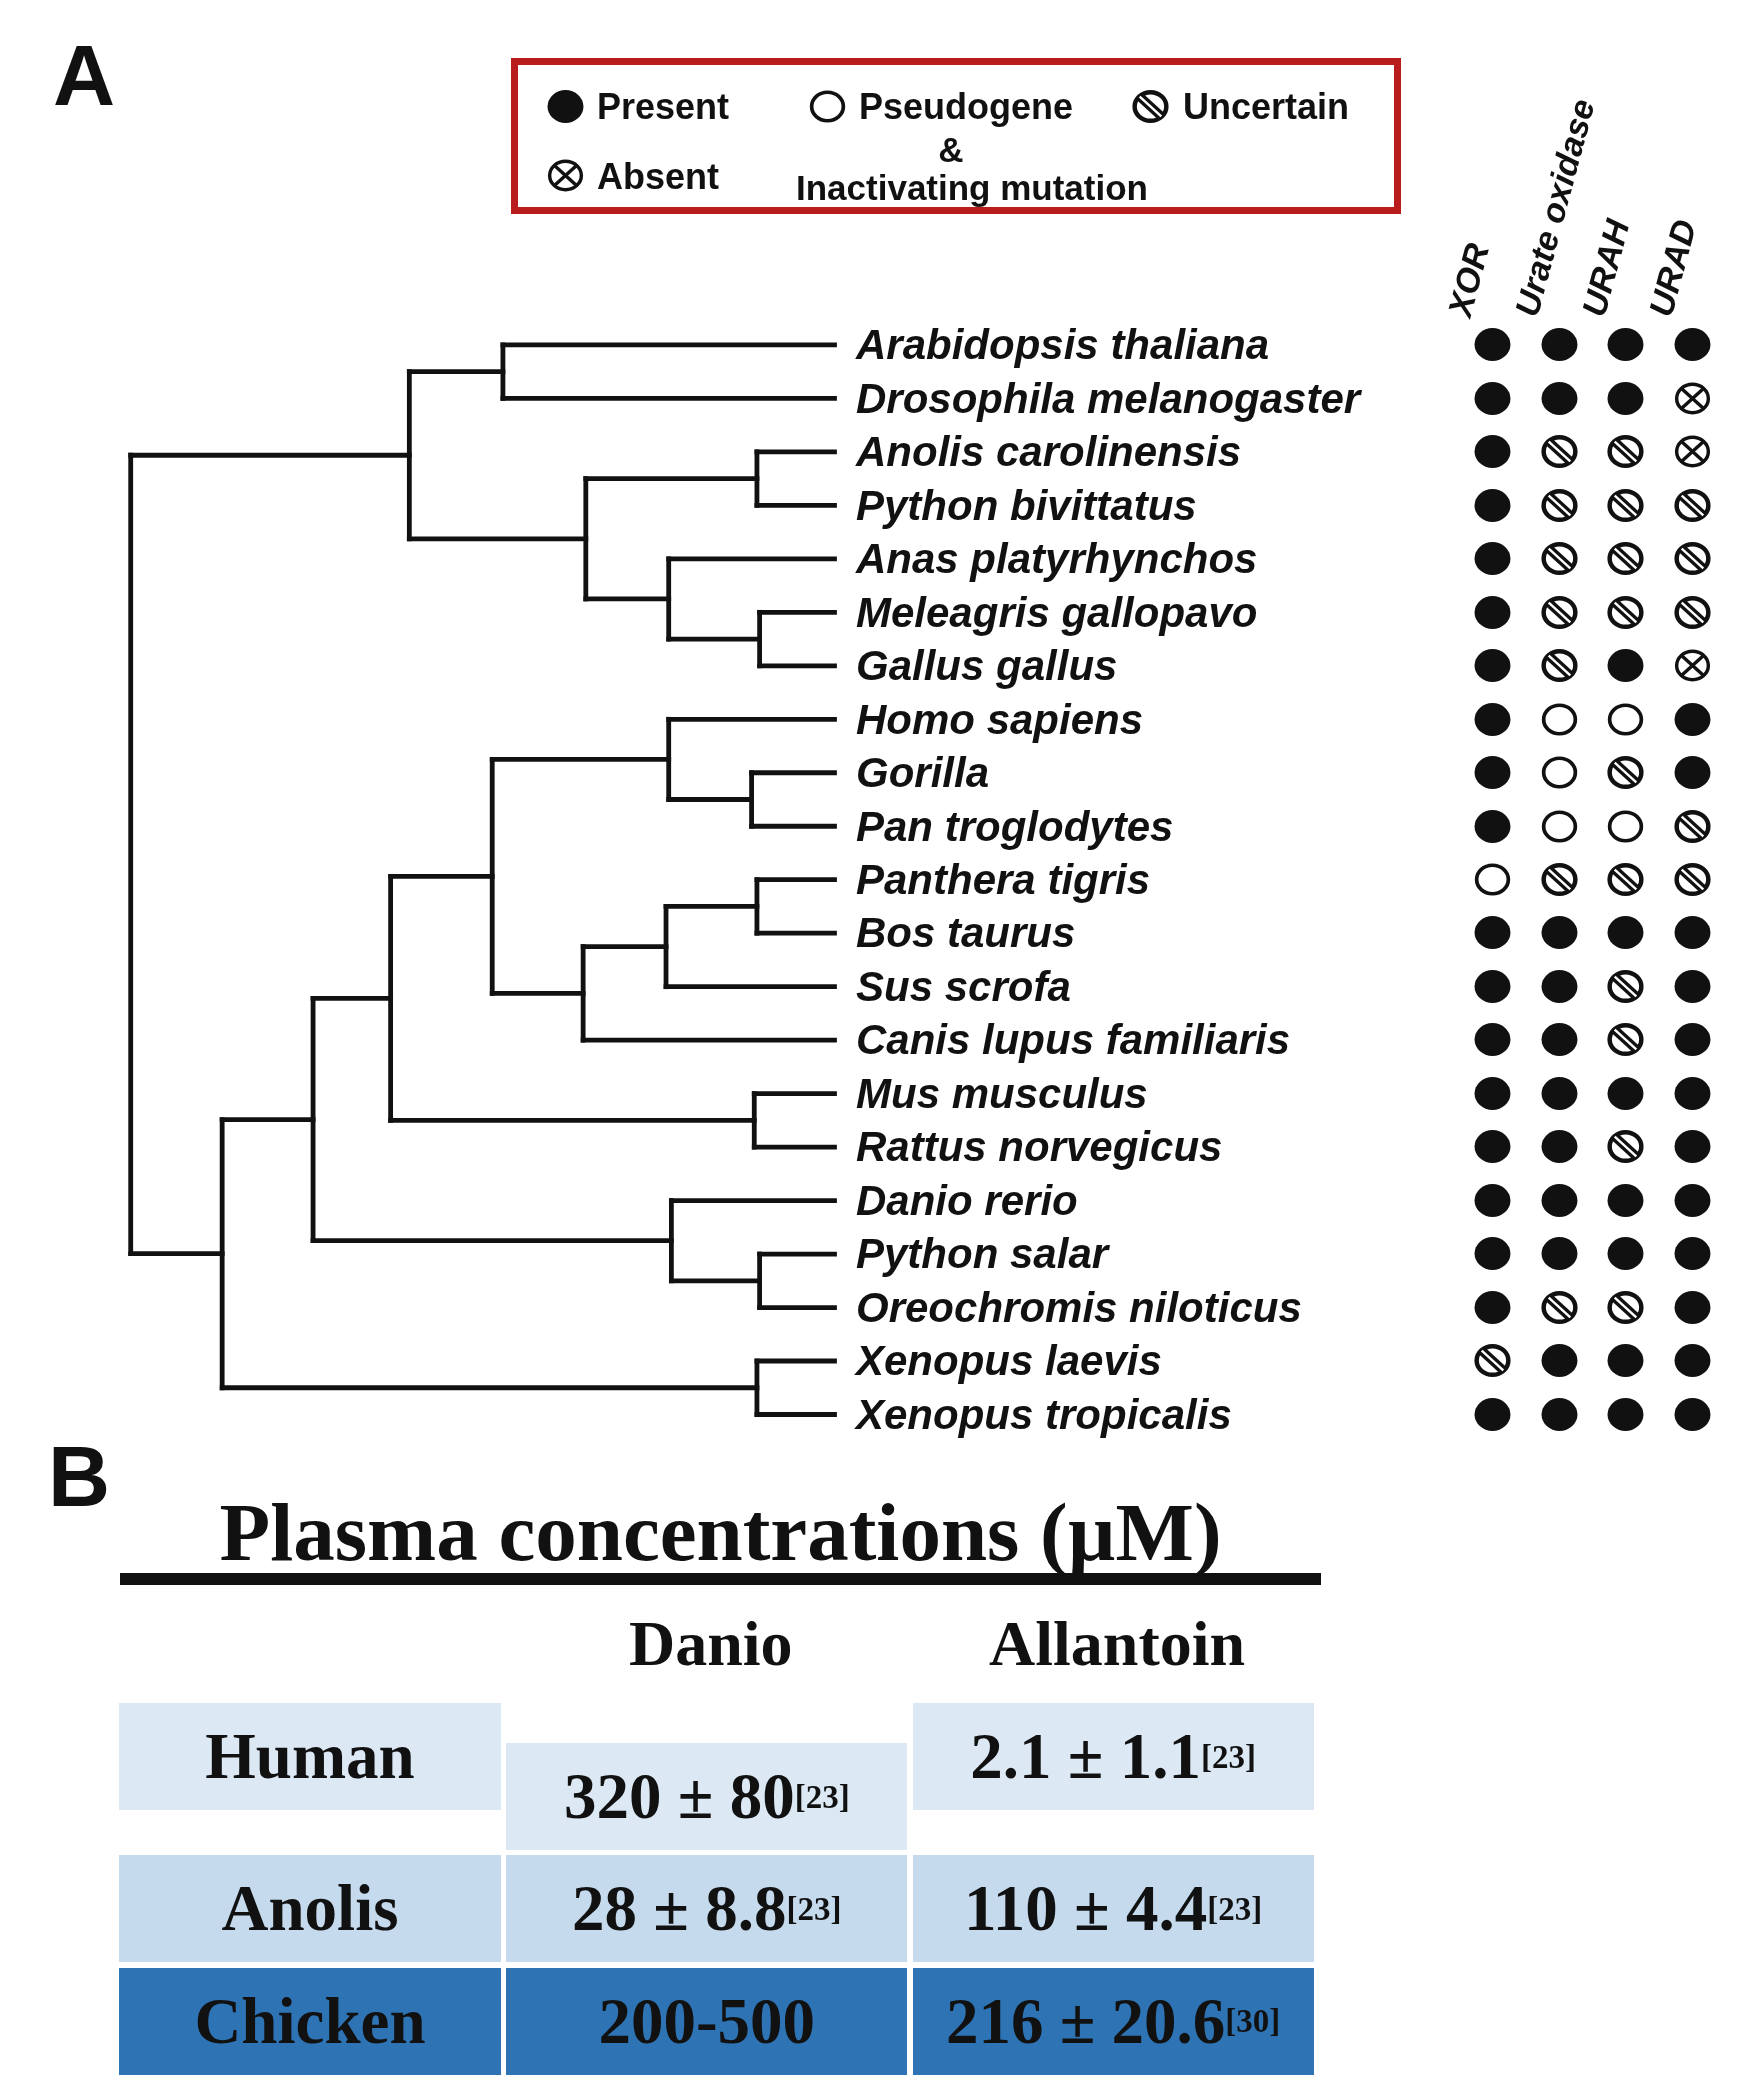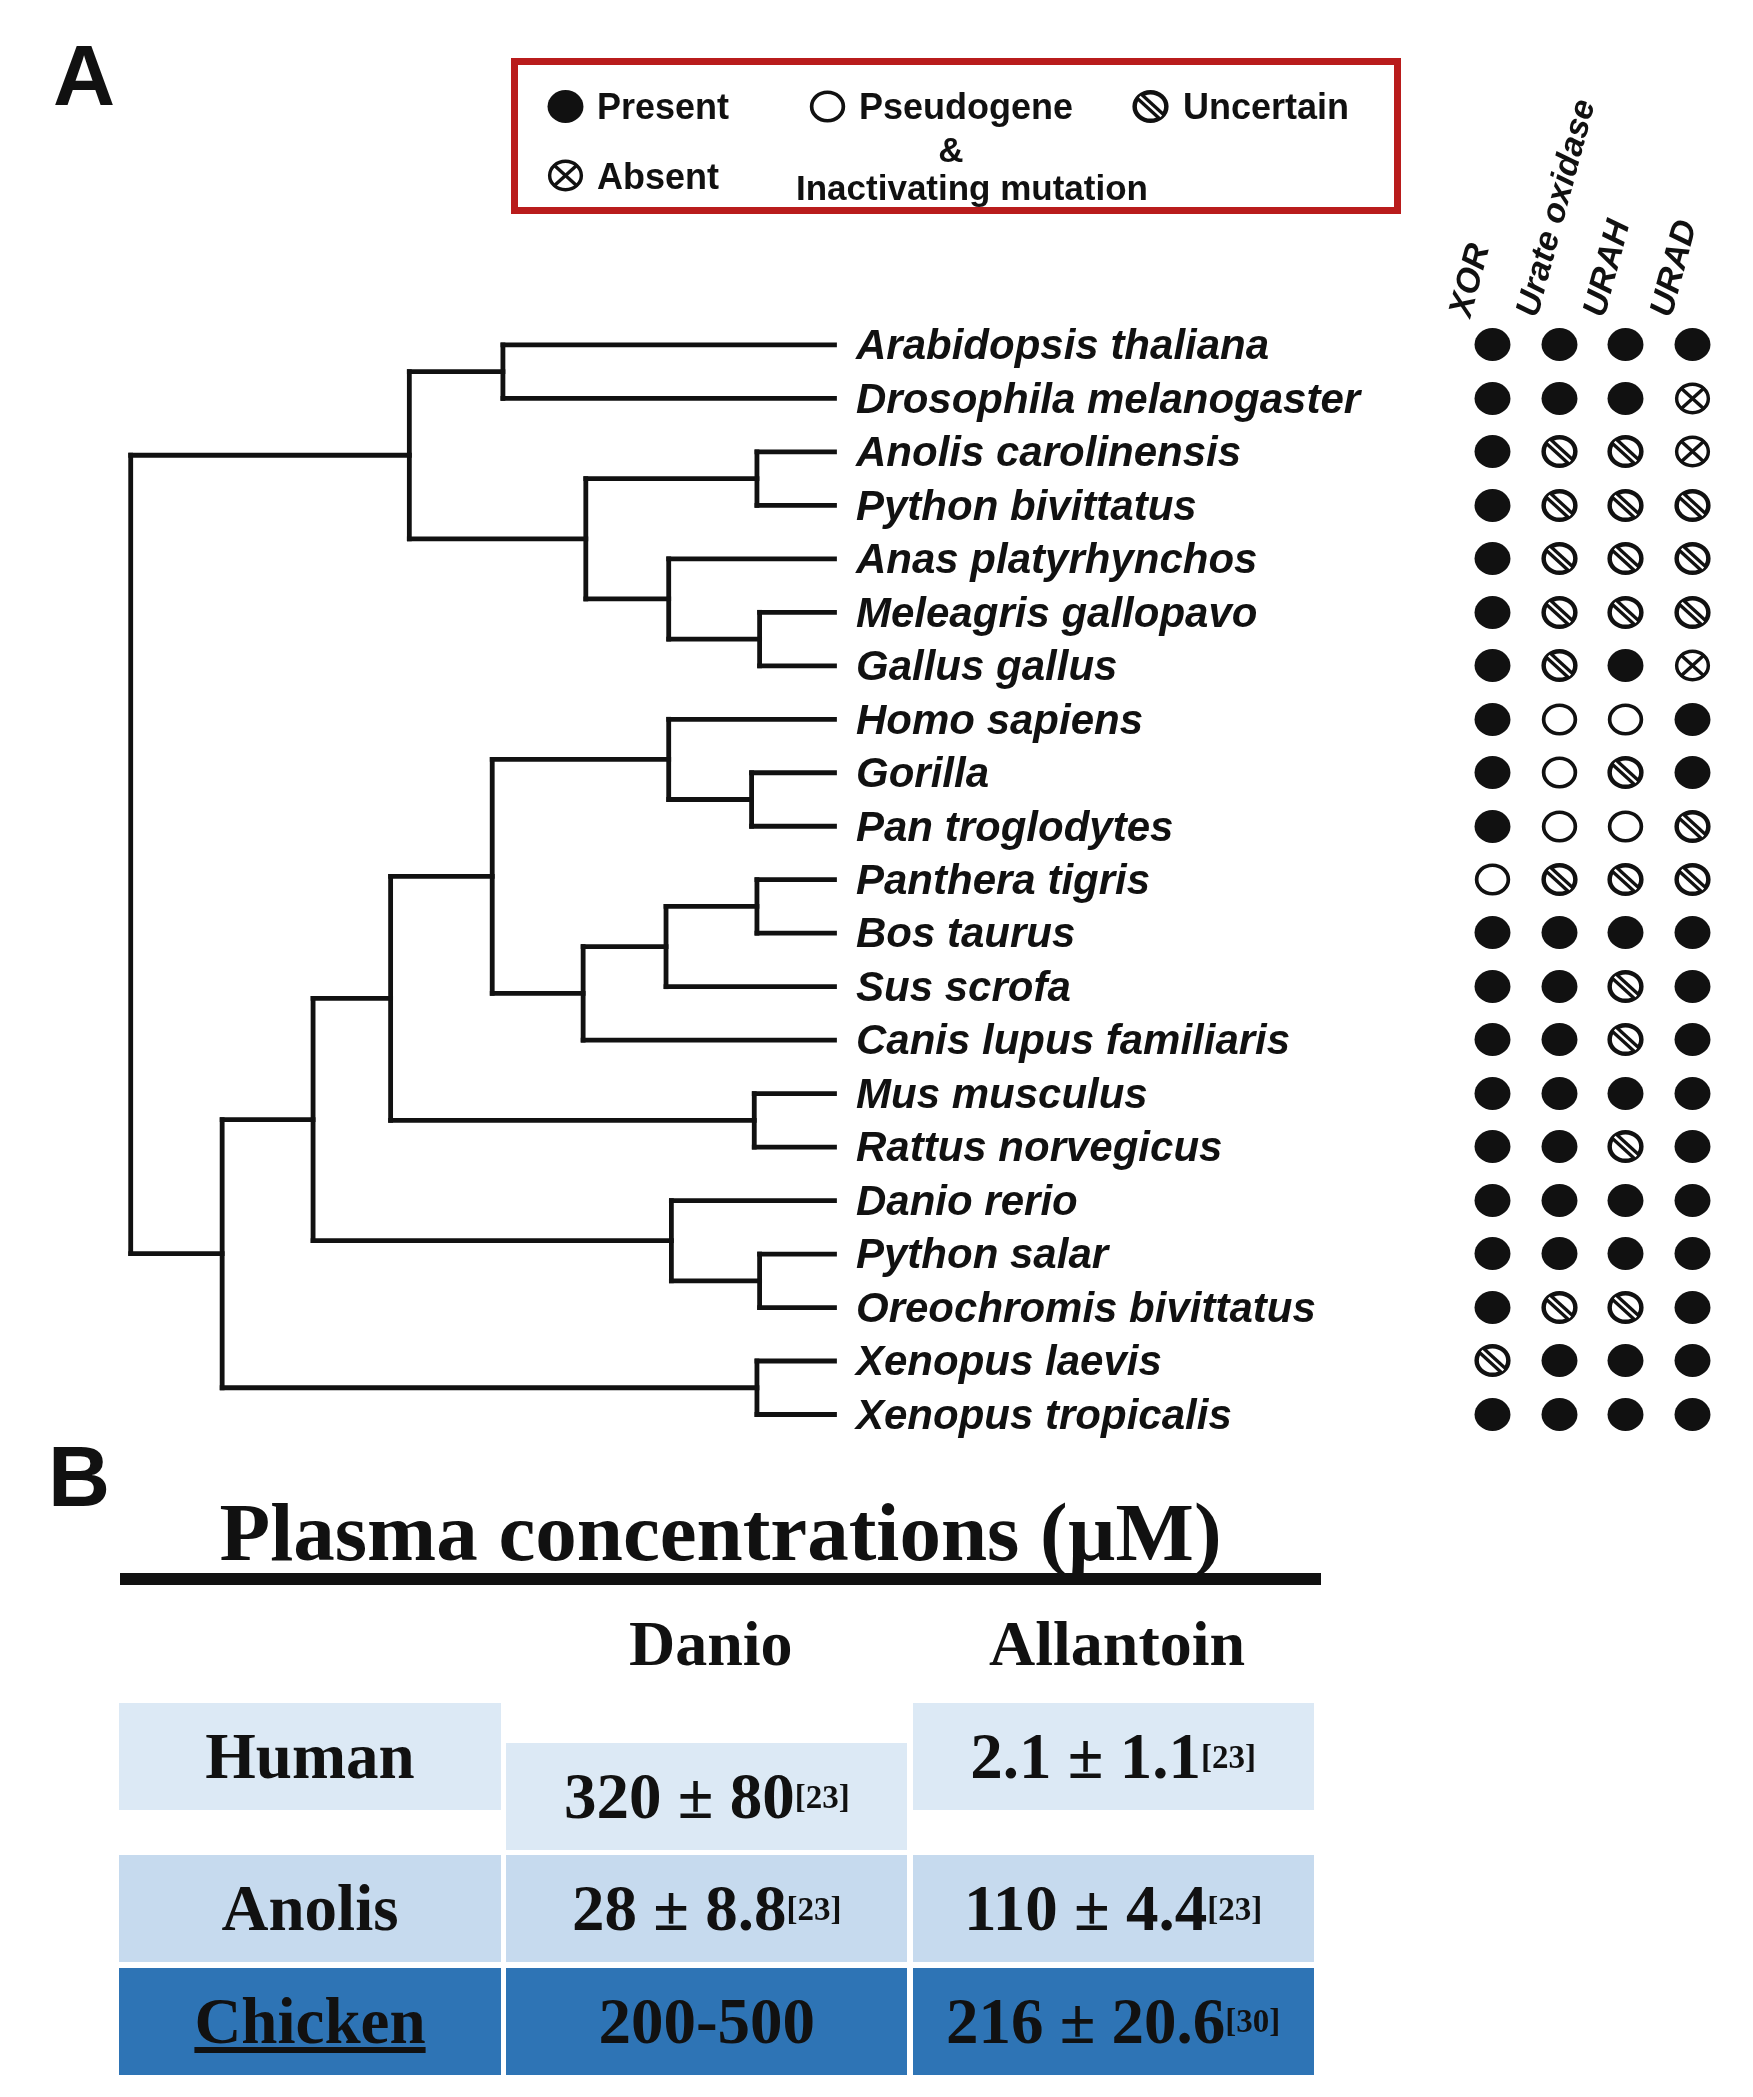--- a/index.html
+++ b/index.html
@@ -142,21 +142,21 @@
       <div class="abs species-label" style="left: 856px; top: 746px;">Gorilla</div>
       <div class="abs species-label" style="left: 856px; top: 800px;">Pan troglodytes</div>
       <div class="abs species-label" style="left: 856px; top: 853px;">Panthera tigris</div>
       <div class="abs species-label" style="left: 856px; top: 906px;">Bos taurus</div>
       <div class="abs species-label" style="left: 856px; top: 960px;">Sus scrofa</div>
       <div class="abs species-label" style="left: 856px; top: 1013px;">Canis lupus familiaris</div>
       <div class="abs species-label" style="left: 856px; top: 1067px;">Mus musculus</div>
       <div class="abs species-label" style="left: 856px; top: 1120px;">Rattus norvegicus</div>
       <div class="abs species-label" style="left: 856px; top: 1174px;">Danio rerio</div>
       <div class="abs species-label" style="left: 856px; top: 1227px;">Python salar</div>
-      <div class="abs species-label" style="left: 856px; top: 1281px;">Oreochromis bivittatus</div>
+      <div class="abs species-label" style="left: 856px; top: 1281px;">Oreochromis niloticus</div>
       <div class="abs species-label" style="left: 856px; top: 1334px;">Xenopus laevis</div>
       <div class="abs species-label" style="left: 856px; top: 1388px;">Xenopus tropicalis</div>
     </div>
 
   <div id="gene-headers">
       <div class="abs gene-header" style="left: 1476px; top: 285px;">XOR</div>
       <div class="abs gene-header" style="left: 1543px; top: 285px;">Urate oxidase</div>
       <div class="abs gene-header" style="left: 1610px; top: 285px;">URAH</div>
       <div class="abs gene-header" style="left: 1677px; top: 285px;">URAD</div>
     </div>
@@ -479,19 +479,19 @@
     <div class="b-colhead">Allantoin</div>
   </div>
 
   <div id="b-rows" class="abs b-grid" style="left:119px;top:1703px;width:1195px;">
       <div class="b-cell" style="background: rgb(220, 233, 245);">Human</div>
       <div class="b-cell" style="background: rgb(220, 233, 245); margin-top: 40px;">320 ± 80<sup>[23]</sup></div>
       <div class="b-cell" style="background: rgb(220, 233, 245);">2.1 ± 1.1<sup>[23]</sup></div>
       <div class="b-cell" style="background: rgb(198, 218, 238);">Anolis</div>
       <div class="b-cell" style="background: rgb(198, 218, 238);">28 ± 8.8<sup>[23]</sup></div>
       <div class="b-cell" style="background: rgb(198, 218, 238);">110 ± 4.4<sup>[23]</sup></div>
-      <div class="b-cell" style="background: rgb(46, 116, 181); text-decoration: underline;">Chicken</div>
+      <div class="b-cell" style="background: rgb(46, 116, 181);">Chicken</div>
       <div class="b-cell" style="background: rgb(46, 116, 181);">200-500</div>
       <div class="b-cell" style="background: rgb(46, 116, 181);">216 ± 20.6<sup>[30]</sup></div>
     </div>
 
 </div>
 
 
 </body></html>

